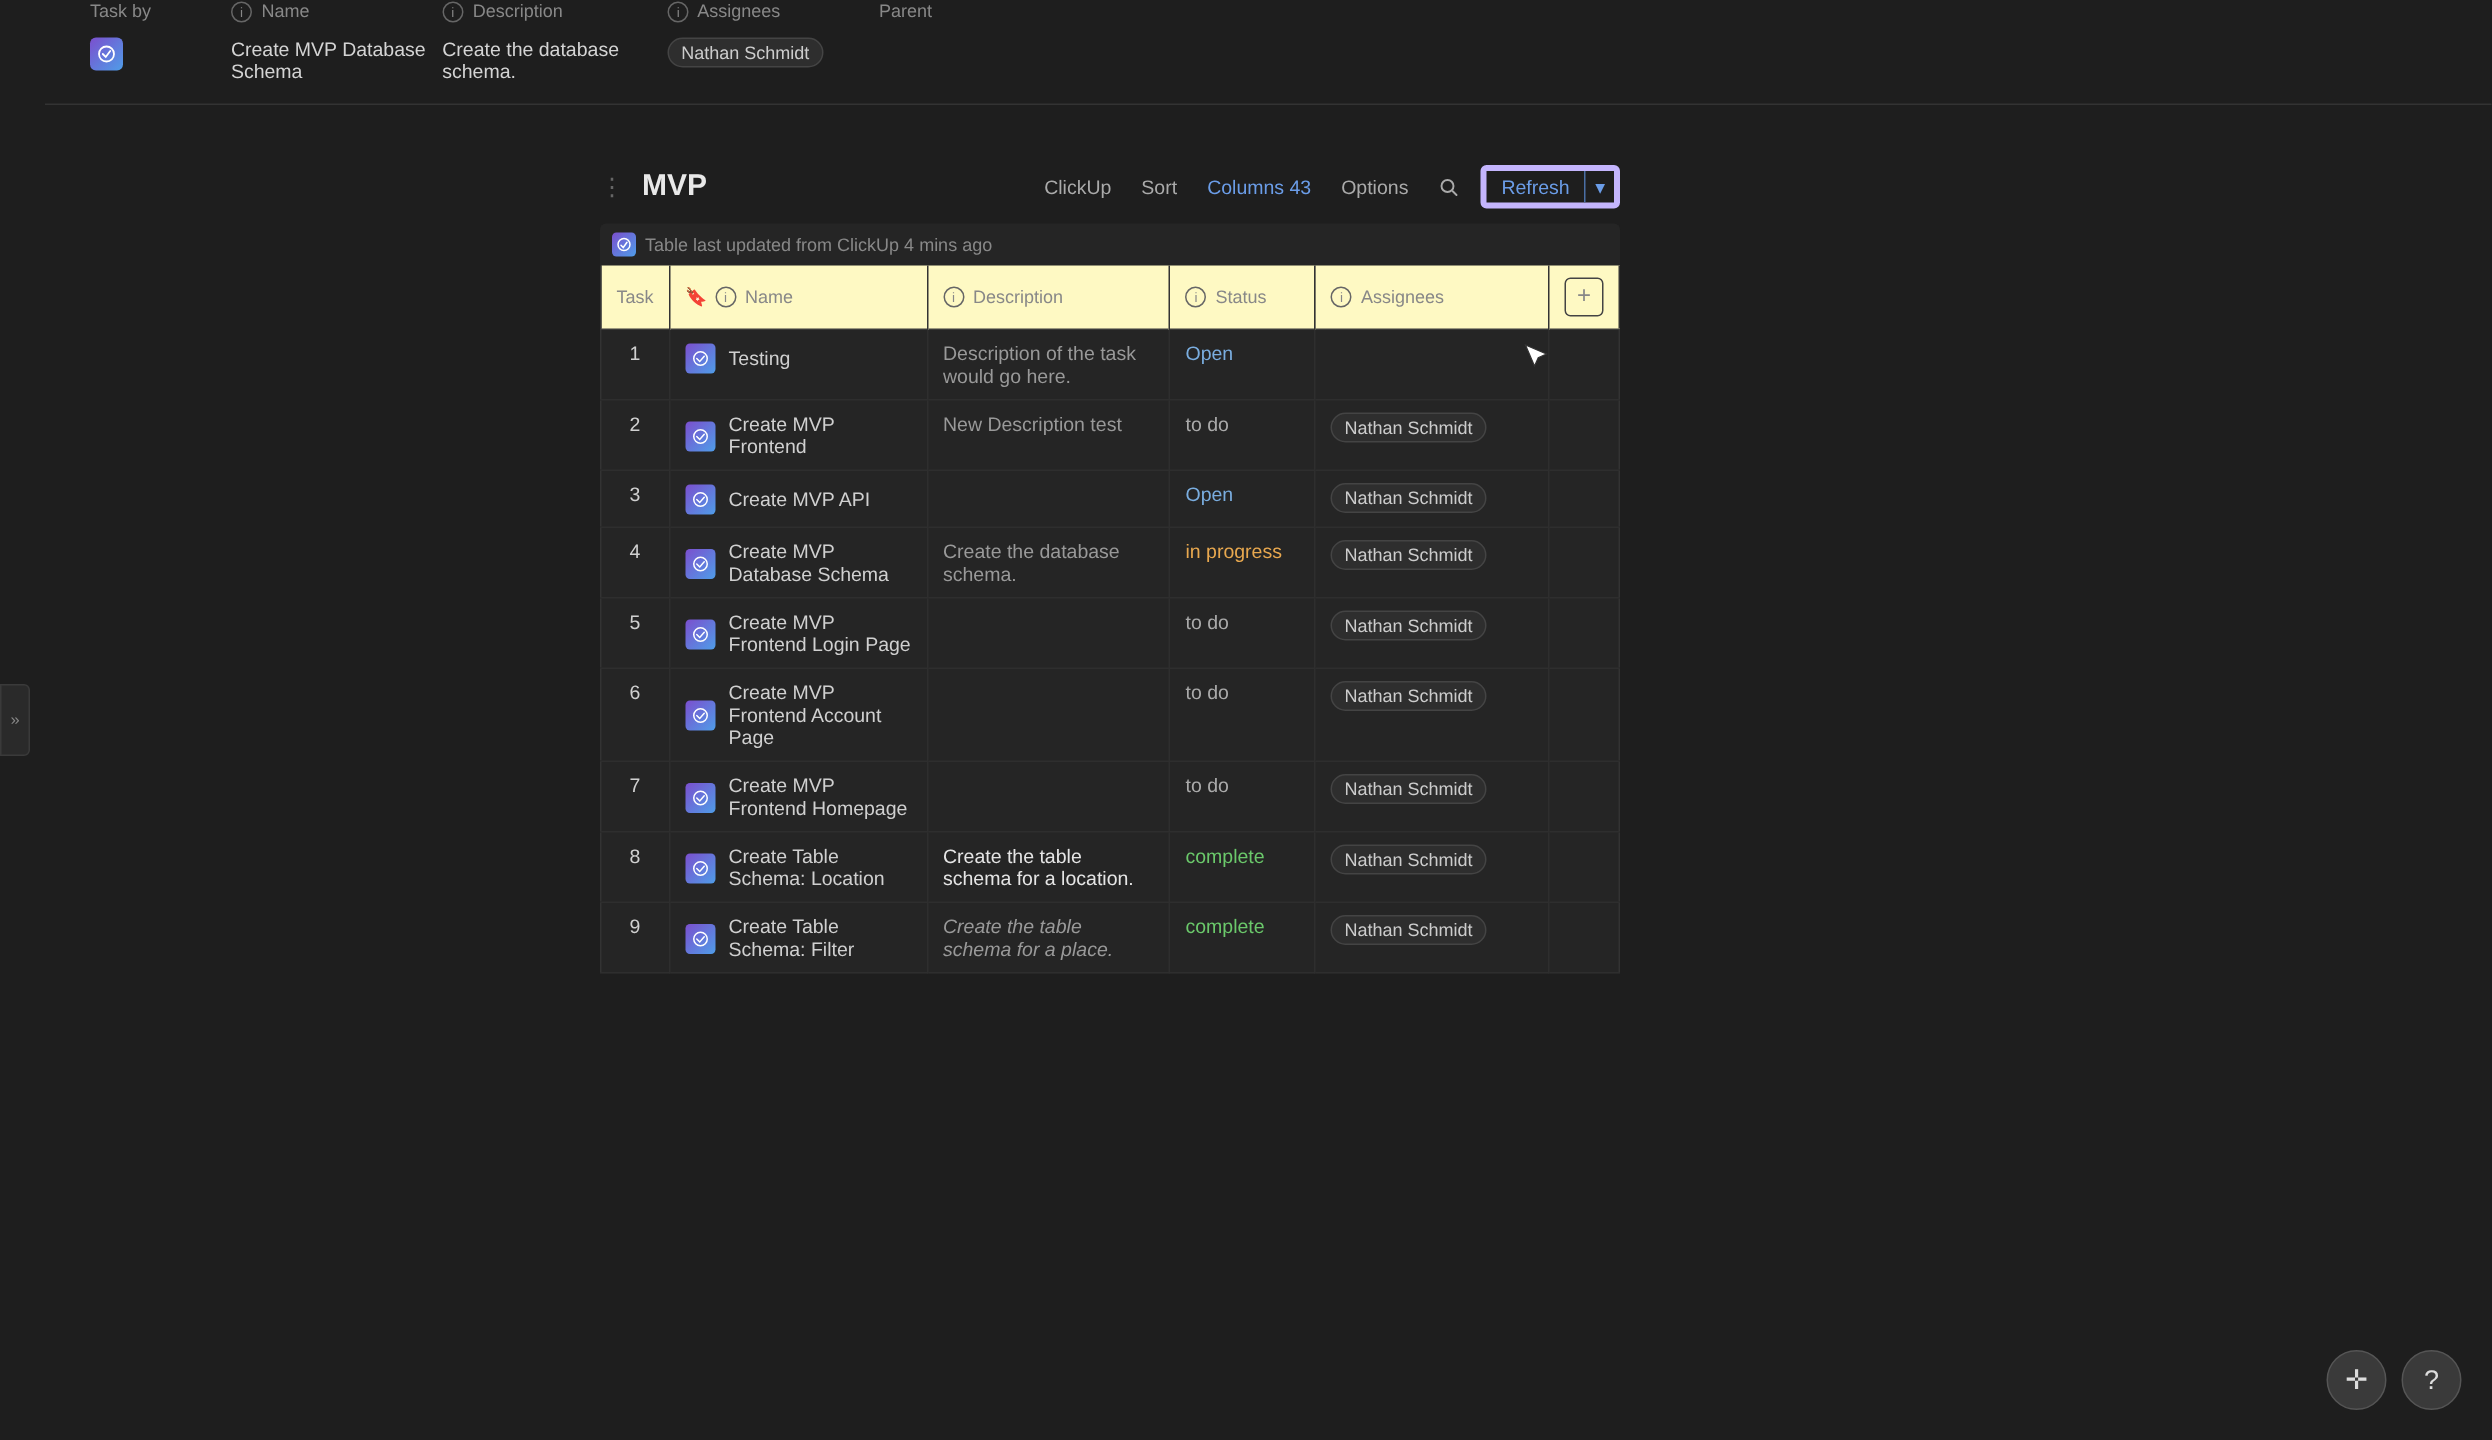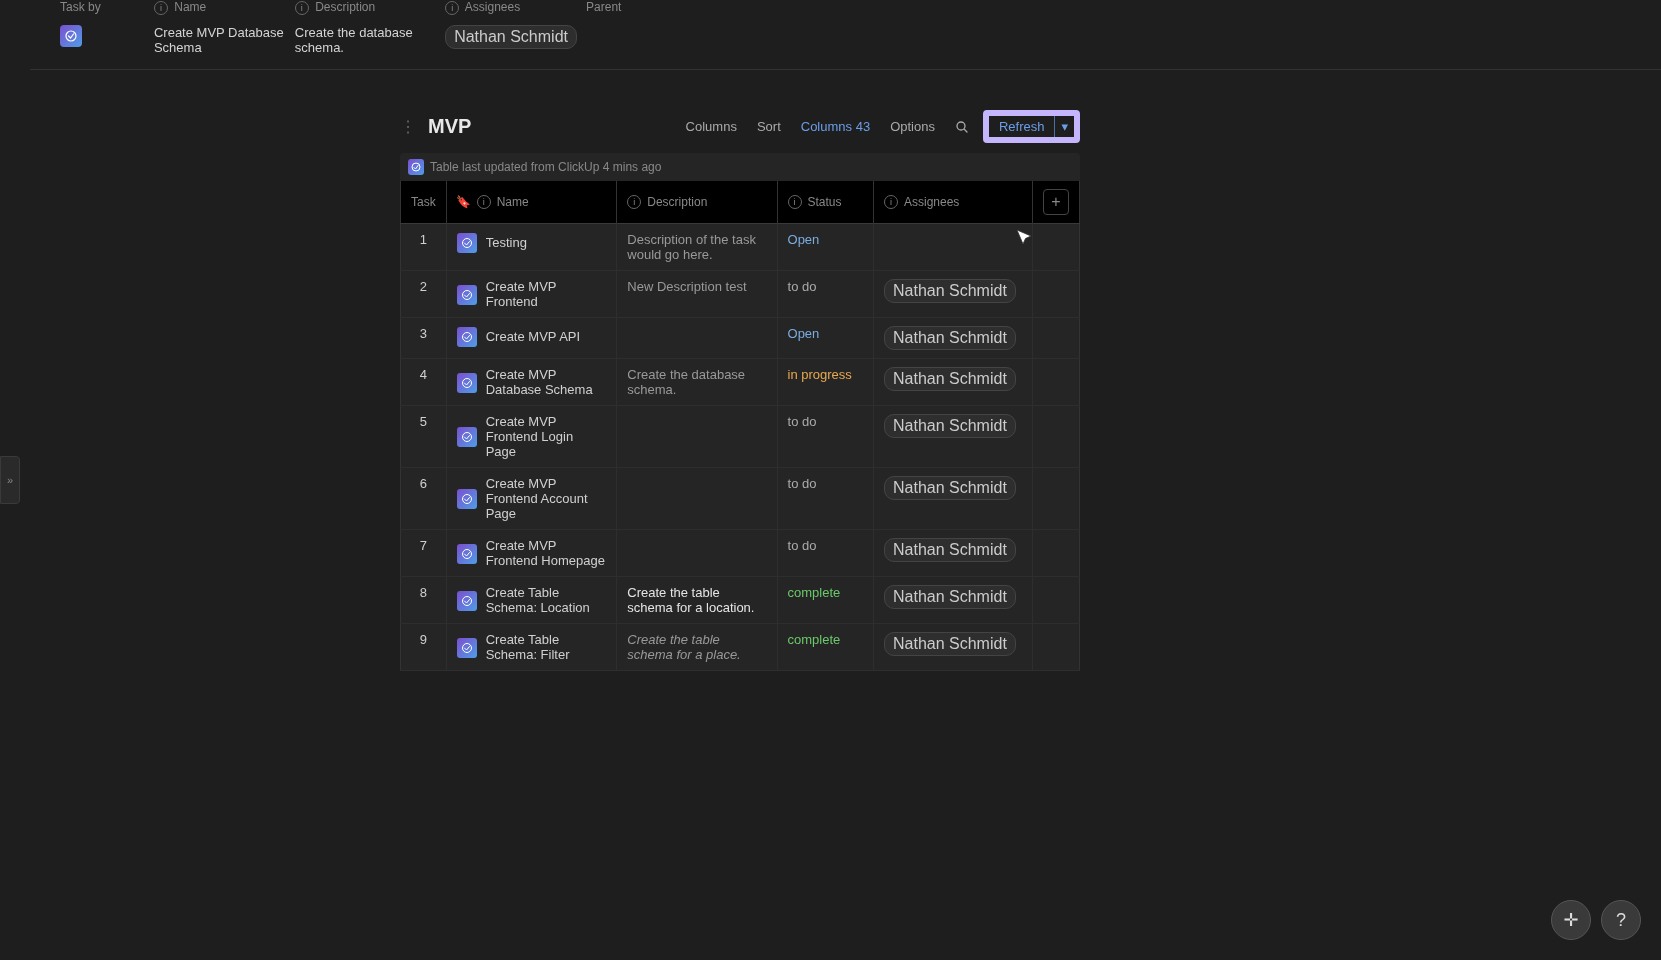--- a/index.html
+++ b/index.html
@@ -143,21 +143,21 @@
       gap: 4px;
     }
 
     .toolbar-btn.columns {
       color: #6b9de8;
     }
 
     .refresh-group {
       display: flex;
       align-items: center;
-      border: 6px solid #c4b5fd;
+      border: 4px solid #c4b5fd;
       border-radius: 4px;
       overflow: hidden;
     }
 
     .refresh-btn {
       color: #6b9de8;
       font-size: 13px;
       cursor: pointer;
       padding: 3px 10px;
       background: transparent;
@@ -202,21 +202,21 @@
     
     .mvp-table {
       width: 100%;
       border-collapse: collapse;
       background: #252525;
       border: 1px solid #333;
       border-top: none;
     }
 
     .mvp-table thead tr {
-      background: #000000;
+      background: #fef9c3;
       border-bottom: 1px solid #3a3a3a;
       padding-left: 19px;
     }
 
     .mvp-table th {
       padding: 8px 10px;
       text-align: left;
       color: #888;
       font-weight: 400;
       font-size: 12px;
@@ -265,21 +265,21 @@
       flex-shrink: 0;
       margin-top: 1px;
     }
 
     .assignee-badge {
       display: inline-block;
       padding: 2px 8px;
       background: #2e2e2e;
       border: 1px solid #444;
       border-radius: 10px;
-      font-size: 16px;
+      font-size: 12px;
       color: #ccc;
       white-space: nowrap;
     }
 
     .col-task { width: 32px; }
     .col-name-header { width: 180px; }
     .col-desc { width: 170px; }
     .col-status { width: 100px; }
     .col-assignees { width: 160px; }
     .col-add { width: 36px; text-align: center; }
@@ -414,21 +414,21 @@
       </div>
     </div>
   </div>
 
   <div class="mvp-section">
 
     <div class="mvp-title-bar">
       <span class="mvp-menu-icon">⋮</span>
       <span class="mvp-title">MVP</span>
       <div class="mvp-toolbar">
-        <button class="toolbar-btn">Columns</button>
+        <button class="toolbar-btn">ClickUp</button>
         <button class="toolbar-btn">Sort</button>
         <button class="toolbar-btn columns">Columns 43</button>
         <button class="toolbar-btn">Options</button>
         <button class="toolbar-btn">
           <svg width="14" height="14" viewBox="0 0 14 14" fill="none">
             <circle cx="6" cy="6" r="4" stroke="#aaa" stroke-width="1.3"></circle>
             <line x1="9.5" y1="9.5" x2="12" y2="12" stroke="#aaa" stroke-width="1.3" stroke-linecap="round"></line>
           </svg>
         </button>
         <div class="refresh-group">

